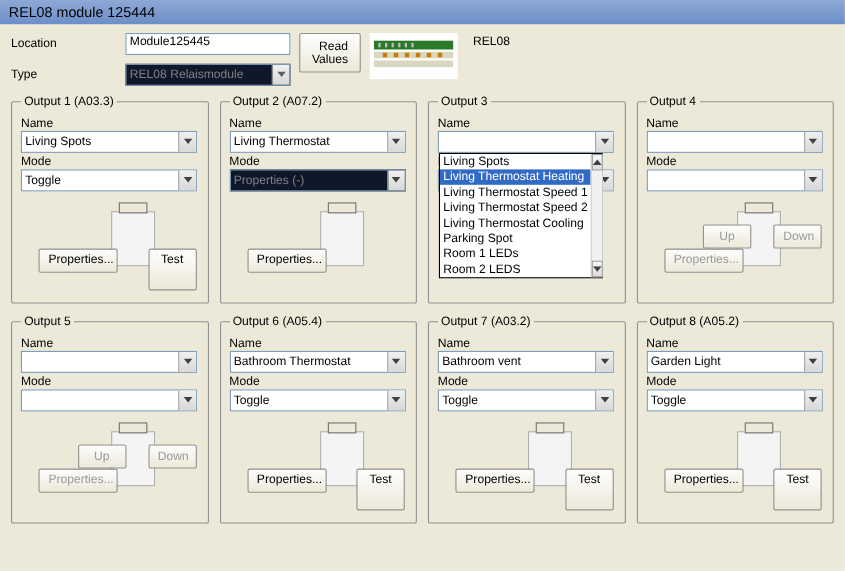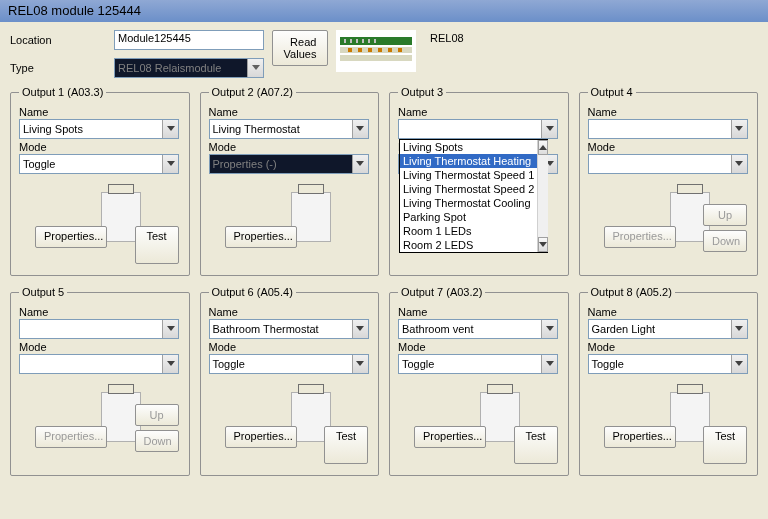--- a/index.html
+++ b/index.html
@@ -127,21 +127,21 @@
   .propbtn {
     width: 72px; height: 22px;
     position: absolute; left: 24px; top: 128px;
   }
   .testbtn {
     width: 44px; height: 38px;
     position: absolute; right: 10px; top: 128px;
   }
   .updown {
     position: absolute; right: 10px; top: 106px;
-    display: flex; flex-direction: column; gap: 4px;
+    display: flex; flex-direction: row; gap: 20px;
   }
   .updown .btn { width: 44px; height: 22px; line-height:14px; }
 
   .dropdown {
     position: absolute;
     left: 0; top: 0;
     width: 149px;
     background: #fff;
     border: 1px solid #000;
     z-index: 20;

